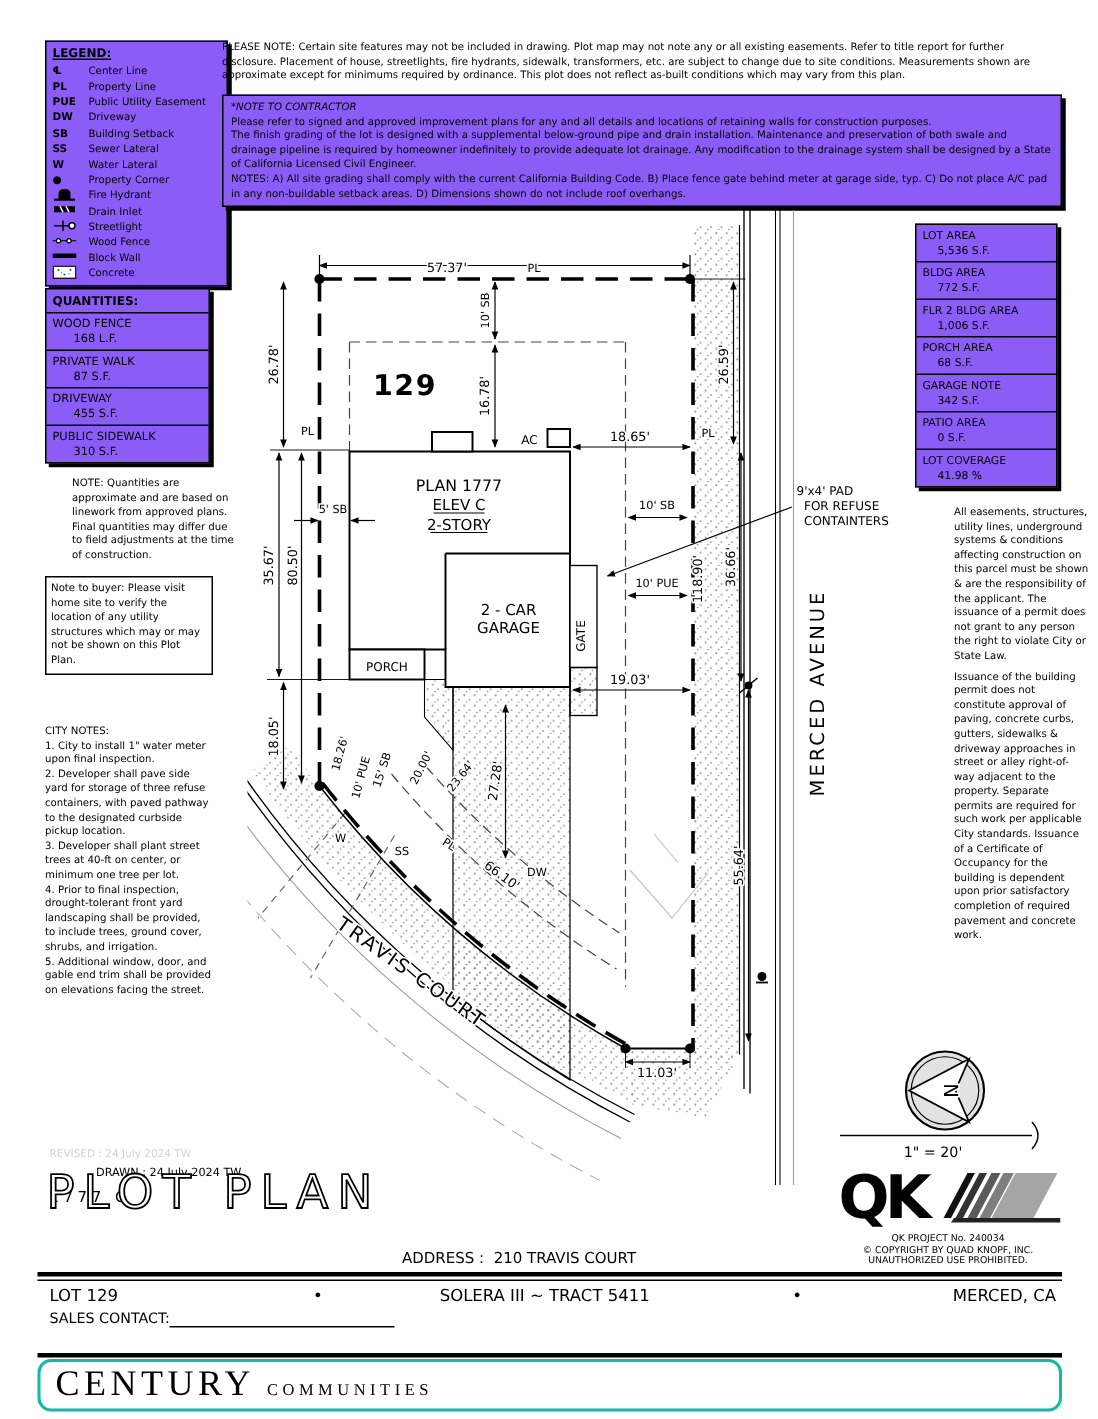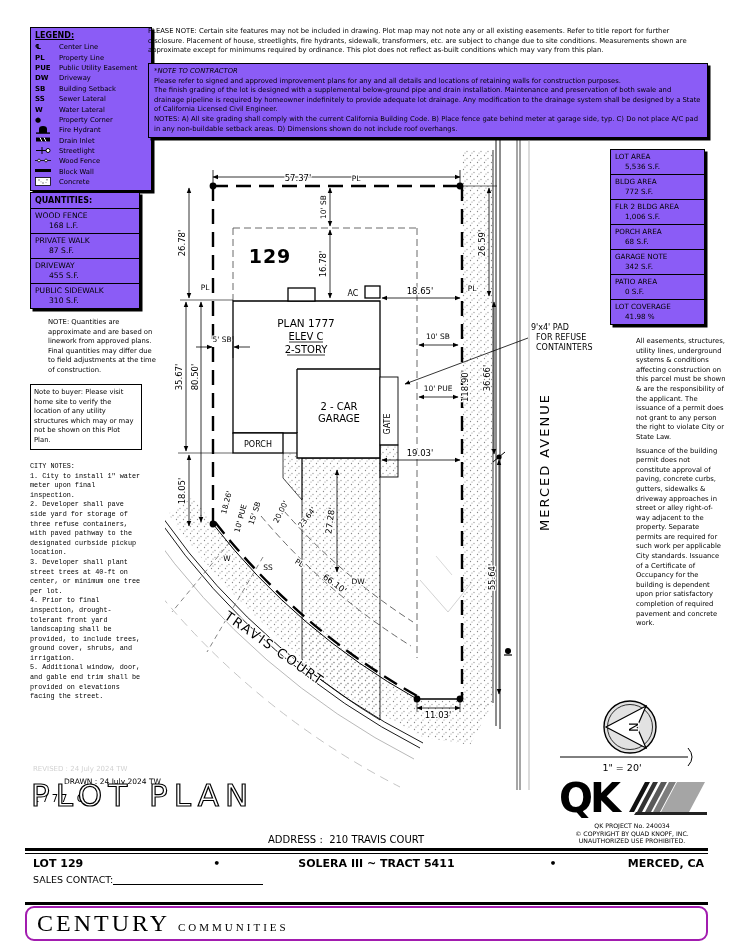--- a/index.html
+++ b/index.html
@@ -27,21 +27,21 @@
   .acell .av{padding-left:10px;padding-top:1px;}
   
   svg text{font-family:"DejaVu Sans",sans-serif;fill:#000;stroke:#fff;stroke-width:2.2px;paint-order:stroke;}
   svg text.dim{font-size:8.5px;text-anchor:middle;}
   svg text.dims{font-size:7.5px;text-anchor:middle;}
   svg text.lbl{font-size:8px;text-anchor:middle;}
   svg text.street{font-size:13px;letter-spacing:2px;text-anchor:middle;}
   
   .hollow{color:#fff;-webkit-text-stroke:1.2px #000;}
   .rule{background:#000;}
-  #footerbox{left:25px;top:906px;width:683px;height:35px;border:2px solid #a21caf;border-radius:9px;display:flex;align-items:center;justify-content:space-between;padding:0 10px;box-sizing:border-box;}
+  #footerbox{left:25px;top:906px;width:683px;height:35px;border:2px solid #14b8a6;border-radius:9px;display:flex;align-items:center;justify-content:space-between;padding:0 10px;box-sizing:border-box;}
   .serif{font-family:"Liberation Serif","DejaVu Serif",serif;}
 </style>
 </head>
 <body>
 
 <div id="page">
 
   <div id="legend" class="abs box shadowbox">
     <div class="ltitle">LEGEND:</div>
     <div class="lrow">
@@ -154,21 +154,21 @@
         <div class="qv">310 S.F.</div>
       </div>
   </div>
 
   <div class="abs tiny" style="left:48px;top:318px;width:110px;">NOTE: Quantities are approximate and are based on linework from approved plans.  Final quantities may differ due to field adjustments at the time of construction.</div>
 
   <div class="abs" style="left:30px;top:384px;width:104px;border:1.4px solid #000;padding:3px;">
     <div class="tiny">Note to buyer: Please visit home site to verify the location of any utility structures which may or may not be shown on this Plot Plan.</div>
   </div>
 
-  <div class="abs tiny" style="left:30px;top:462px;width:112px;font-family:Liberation Mono, monospace;">
+  <div class="abs tiny" style="left:30px;top:483px;width:112px;">
     <div>CITY NOTES:</div>
     <div class="pre">1. City to install 1" water meter upon final inspection.
 2. Developer shall pave side yard for storage of three refuse containers, with paved pathway to the designated curbside pickup location.
 3. Developer shall plant street trees at 40-ft on center, or minimum one tree per lot.
 4. Prior to final inspection, drought-tolerant front yard landscaping shall be provided, to include trees, ground cover, shrubs, and irrigation.
 5. Additional window, door, and gable end trim shall be provided on elevations facing the street.</div>
   </div>
 
   <div id="areas" class="abs box shadowbox">
     <div class="acell">
@@ -382,21 +382,21 @@
   <div class="abs" style="left:33px;top:765px;font-size:7px;color:#999;opacity:0.45;">REVISED :  24 July 2024  TW</div>
   <div class="abs" style="left:33px;top:777px;font-size:7.5px;padding-left:31px;">DRAWN :  24 July 2024  TW</div>
   <div class="abs" style="left:33px;top:793px;font-size:10px;letter-spacing:3px;">1777   C</div>
   <div class="abs hollow" style="left:31px;top:777px;font-size:31px;letter-spacing:6px;">PLOT PLAN</div>
   <div class="abs" style="left:268px;top:834px;font-size:10px;">
     <span>ADDRESS :</span>&nbsp;&nbsp;<span>210 TRAVIS COURT</span>
   </div>
   <div class="abs rule" style="left:25px;top:848px;width:683px;height:3px;"></div>
   <div class="abs rule" style="left:25px;top:853px;width:683px;height:1px;"></div>
 
-  <div class="abs" style="left:25px;top:857px;width:683px;font-size:11px;display:flex;align-items:center;font-weight:bold;">
+  <div class="abs" style="left:25px;top:857px;width:683px;font-size:11px;display:flex;align-items:center;">
     <span style="margin-left:8px;">LOT 129</span>
     <span style="margin-left:130px;">•</span>
     <span style="margin-left:78px;">SOLERA III ~ TRACT 5411</span>
     <span style="margin-left:95px;">•</span>
     <span style="margin-left:auto;margin-right:4px;">MERCED, CA</span>
   </div>
   <div class="abs" style="left:33px;top:874px;font-size:9.5px;display:flex;">
     <span>SALES CONTACT:</span>
     <span style="display:inline-block;width:150px;border-bottom:1px solid #000;height:10px;"></span>
   </div>

